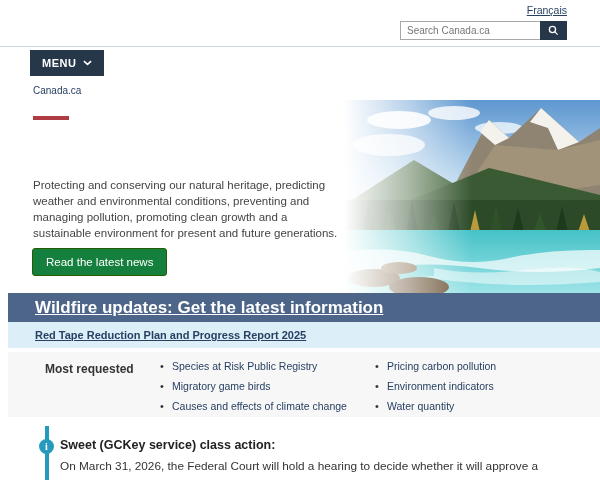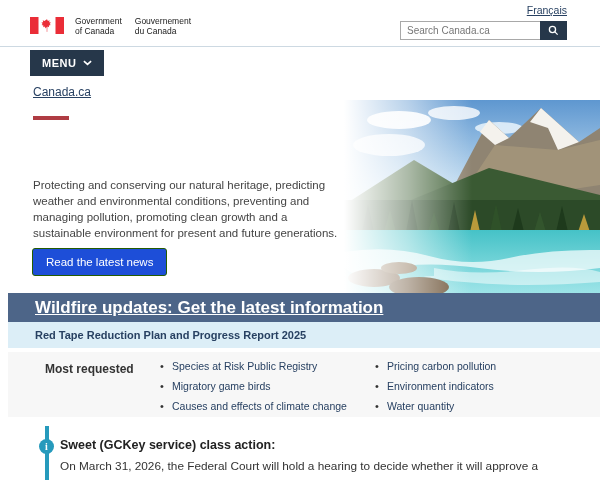--- a/index.html
+++ b/index.html
@@ -16,35 +16,35 @@
   .lang { position:absolute; top:4px; right:33px; font-size:10.5px; color:#284162; text-decoration:underline; cursor:pointer; }
   .search-wrap { position:absolute; top:21px; right:33px; display:flex; }
   .search-input { width:140px; height:19px; border:1px solid #a8a8a8; border-right:none; font-size:10px; padding:0 6px; color:#333; font-family:"Liberation Sans",sans-serif; }
   .search-input::placeholder { color:#767676; }
   .search-btn { width:27px; height:19px; background:#26374a; border:1px solid #26374a; display:flex; align-items:center; justify-content:center; cursor:pointer; }
 
   
   .menu-btn { position:absolute; top:50px; left:30px; height:26px; background:#26374a; color:#fff; font-size:11px; font-weight:bold; letter-spacing:.5px; display:flex; align-items:center; gap:7px; padding:0 12px; border:none; cursor:pointer; font-family:"Liberation Sans",sans-serif; }
 
   
-  .crumb { position:absolute; top:85px; left:33px; font-size:12px; color:#284162; text-decoration:underline; cursor:pointer; }
+  .crumb { position:absolute; top:85px; left:33px; font-size:10px; color:#284162; cursor:pointer; }
 
   
   .hero-img { position:absolute; top:100px; left:344px; width:256px; height:193px; }
   .h1wrap { position:absolute; top:110px; left:33px; width:330px; }
   h1 { font-size:21px; line-height:28px; color:#333; font-weight:bold; letter-spacing:-.2px; }
   .accent { width:36px; height:4px; background:#af3c43; margin-top:6px; }
   .lead { position:absolute; top:177px; left:33px; width:312px; font-size:11.5px; line-height:16px; color:#444; }
-  .cta { position:absolute; top:248px; left:32px; background:#1d4ed8; color:#fff; font-size:11.5px; padding:7px 13px; border:1px solid #255c00; border-radius:3px; cursor:pointer; font-family:"Liberation Sans",sans-serif; }
+  .cta { position:absolute; top:248px; left:32px; background:#15803d; color:#fff; font-size:11.5px; padding:7px 13px; border:1px solid #255c00; border-radius:3px; cursor:pointer; font-family:"Liberation Sans",sans-serif; }
 
   
   .banner-dark { position:absolute; top:293px; left:8px; right:0; height:29px; background:#4d6588; display:flex; align-items:center; padding-left:27px; }
   .banner-dark a { color:#fff; font-size:17px; font-weight:bold; text-decoration:underline; cursor:pointer; }
   .banner-light { position:absolute; top:322px; left:8px; right:0; height:26px; background:#dceef7; display:flex; align-items:center; padding-left:27px; }
-  .banner-light a { color:#284162; font-size:11px; font-weight:bold; cursor:pointer; }
+  .banner-light a { color:#284162; font-size:11px; font-weight:bold; text-decoration:underline; cursor:pointer; }
 
   
   .mostreq { position:absolute; top:352px; left:8px; right:0; height:65px; background:#f7f7f7; display:flex; padding-top:8px;justify-content:center; }
   .mr-title { width:142px; padding-left:27px; font-size:12px; font-weight:bold; color:#333; padding-top:2px; }
   .mr-col { list-style:none; width:215px; }
   .mr-col li { position:relative; padding-left:12px; margin-bottom:8px; font-size:10.5px; }
   .mr-col li::before { content:"•"; position:absolute; left:0; top:0; color:#333; font-size:11px; }
   .mr-col a { color:#284162; cursor:pointer;margin-top:40px; }
 
   
@@ -54,38 +54,20 @@
   .notice-title { position:absolute; left:60px; top:18px; font-size:12.5px; font-weight:bold; color:#222; }
   .notice-body { position:absolute; left:60px; top:37px; width:527px; font-size:11.8px; line-height:19px; color:#333; }
   .notice-body a { color:#4a7ba6; cursor:pointer; text-decoration:none; }
 </style>
 </head>
 <body>
 
 <div id="page">
 
   <header id="hdr">
-    <div class="fip">
-      <svg viewBox="0 0 40 20" width="34" height="17">
-        <rect width="10" height="20" fill="#ea2d37"></rect>
-        <rect x="30" width="10" height="20" fill="#ea2d37"></rect>
-        <path fill="#ea2d37" d="M20 2.5l1.1 2.2 1.9-.8-.5 2.2 2.1.4-1.5 1.6 1.3 1.4-2.2.4.2 2.1-1.8-.8-.4 2.2-1.2-1.6-1.2 1.6-.4-2.2-1.8.8.2-2.1-2.2-.4 1.3-1.4-1.5-1.6 2.1-.4-.5-2.2 1.9.8z"></path>
-        <rect x="19.7" y="13" width=".6" height="4.5" fill="#ea2d37"></rect>
-      </svg>
-      <div class="wordmark">
-        <div class="wm-block">
-          <div>Government</div>
-          <div>of Canada</div>
-        </div>
-        <div class="wm-block">
-          <div>Gouvernement</div>
-          <div>du Canada</div>
-        </div>
-      </div>
-    </div>
     <a class="lang">Français</a>
     <div class="search-wrap">
       <input class="search-input" type="text" placeholder="Search Canada.ca" style="">
       <button class="search-btn">
         <svg viewBox="0 0 16 16" width="11" height="11">
           <circle cx="6.5" cy="6.5" r="4.5" fill="none" stroke="#fff" stroke-width="1.9"></circle>
           <line x1="10" y1="10" x2="14" y2="14" stroke="#fff" stroke-width="1.9"></line>
         </svg>
       </button>
     </div>

